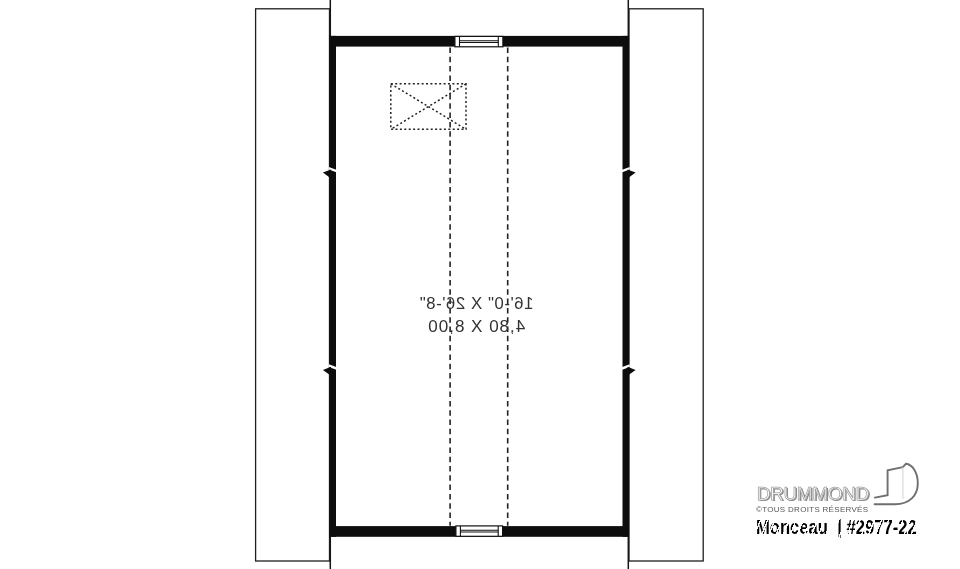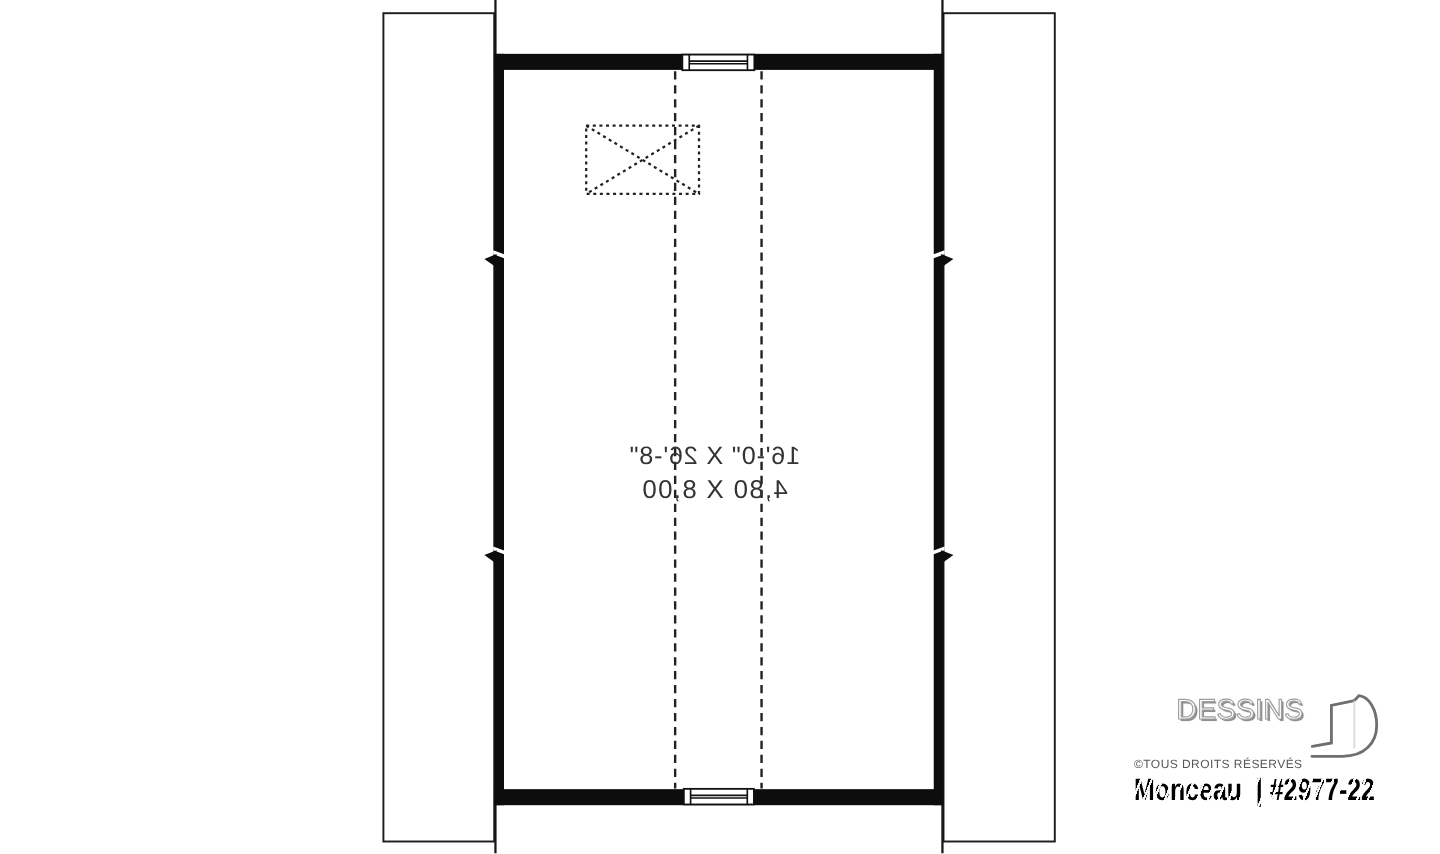--- a/index.html
+++ b/index.html
@@ -98,22 +98,22 @@
   </g>
 
   <g transform="matrix(-1,0,0,1,952.6,0)" fill="#333333" font-family="Liberation Sans, sans-serif" font-size="16.8" letter-spacing="0.55" text-anchor="middle">
     <text x="476.3" y="309.4">16'-0" X 26'-8"</text>
     <text x="476.3" y="332.2" font-size="17.2" letter-spacing="0.9">4,80 X 8,00</text>
   </g>
 </svg>
 
 <div class="abs" style="left:740px;top:455px;width:220px;height:114px;">
 
-  <div class="abs" style="left:0;top:8px;width:129px;text-align:right;font-size:19px;font-weight:400;letter-spacing:0.2px;color:#ffffff;-webkit-text-stroke:0.75px #9f9f9f;text-shadow:1.3px 1.4px 0.5px #898989;">DESSINS</div>
 
+  <div class="abs" style="left:0;top:28.3px;width:129px;text-align:right;font-size:19px;font-weight:400;letter-spacing:-0.35px;color:#ffffff;-webkit-text-stroke:0.75px #9f9f9f;text-shadow:1.3px 1.4px 0.5px #898989;">DRUMMOND</div>
 
   <div class="abs" style="left:16px;top:50px;font-size:8px;font-weight:400;letter-spacing:0.3px;color:#565656;">©TOUS DROITS RÉSERVÉS</div>
 
   <svg class="abs" style="left:130px;top:3px" width="55" height="55" viewBox="0 0 55 55">
     <path d="M 4.6 46.2 L 25 46.2 C 39.5 46.2 47.8 37.5 47.8 25.5 C 47.8 14.5 42.5 6.5 35.9 5.8 L 32.9 9.1" fill="none" stroke="#6f6f6f" stroke-width="1.9" stroke-linecap="round"></path>
     <path d="M 4.9 39.6 L 17.6 37.3 L 17.6 12.2 L 32.9 9.1" fill="none" stroke="#6f6f6f" stroke-width="1.9" stroke-linecap="round" stroke-linejoin="miter"></path>
     <path d="M 32.9 9.1 L 32.9 41" fill="none" stroke="#d9d9d9" stroke-width="1.2"></path>
   </svg>
 
   <div class="abs" style="left:15px;top:63px;width:162px;height:20px;background:repeating-linear-gradient(112deg,rgba(255,255,255,0) 0px,rgba(255,255,255,0) 5.2px,rgba(255,255,255,0.95) 5.2px,rgba(255,255,255,0.95) 6.6px);z-index:5;"></div>

